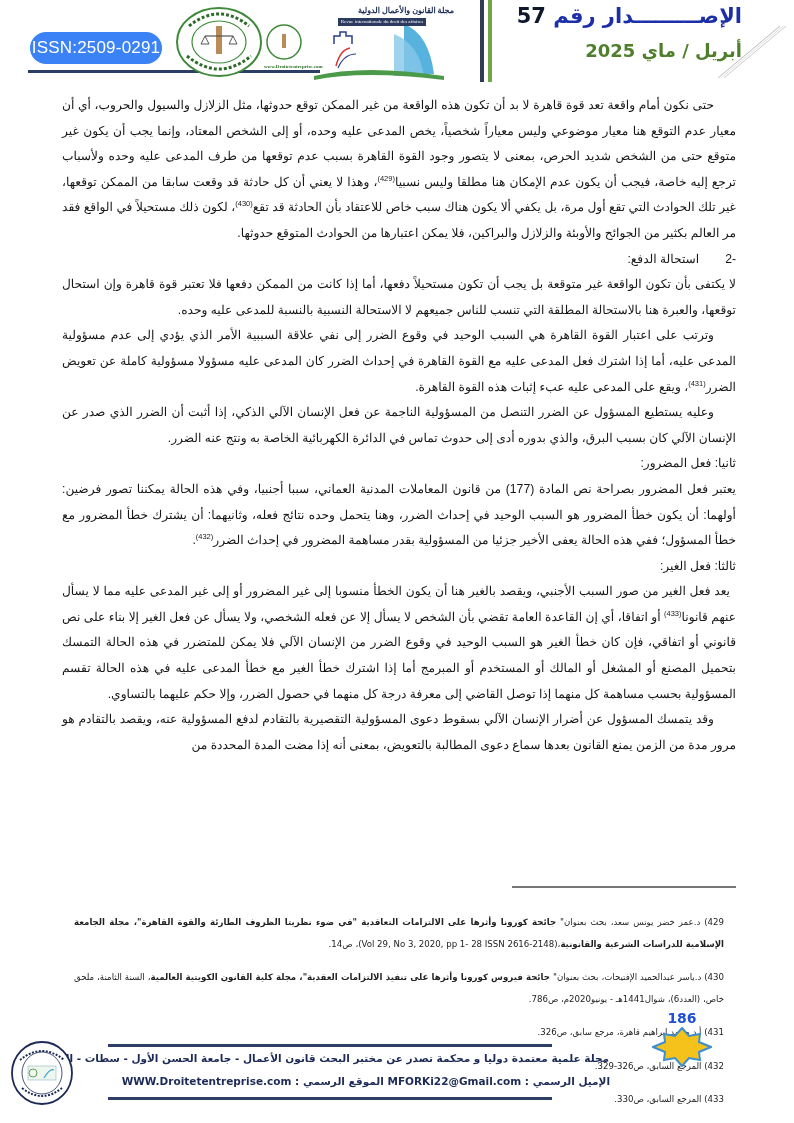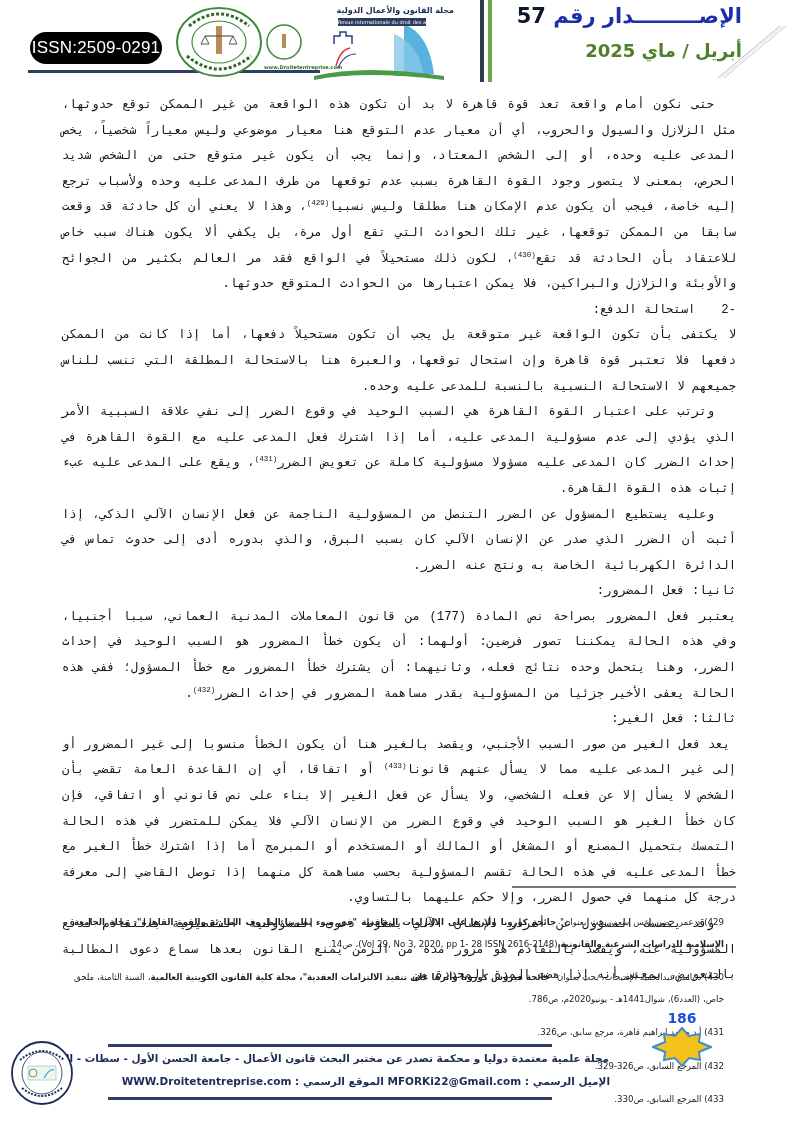--- a/index.html
+++ b/index.html
@@ -2,42 +2,42 @@
 <html><head>
 <meta charset="utf-8">
 <style>
   html, body { margin: 0; padding: 0; background: #ffffff; }
   body { width: 794px; height: 1123px; position: relative; overflow: hidden;
          font-family: "DejaVu Sans", "Liberation Sans", sans-serif; color: #111; }
 
   
   .header { position: absolute; left: 0; top: 0; width: 794px; height: 90px; }
   .issn { position: absolute; left: 30px; top: 32px; width: 132px; height: 32px;
-          background: #000000; border-radius: 16px; color: #fff;
+          background: #3b82f6; border-radius: 16px; color: #fff;
           font-family: "Liberation Sans", sans-serif; font-size: 17px; font-weight: 400;
           display: flex; align-items: center; justify-content: center; letter-spacing: 0.2px; text-align: center; }
   .header-rule { position: absolute; left: 28px; top: 70px; width: 292px; height: 3px; background: #2c3e63; }
   .lab-seal { position: absolute; left: 175px; top: 6px; width: 88px; height: 72px; }
-  .journal-logo { position: absolute; left: 254px; top: 4px; width: 200px; height: 80px; }
+  .journal-logo { position: absolute; left: 254px; top: 4px; width: 200px; height: 80px; font-family: Liberation Serif, serif; }
   .journal-name-ar { position: absolute; right: 0; top: 2px; font-size: 8px; color: #1a2b55; white-space: nowrap; direction: rtl; font-weight: bold; }
   .journal-name-fr { position: absolute; right: 28px; top: 14px; width: 88px; height: 8px; background: #2b3a5e; color: #fff; font-size: 5px; line-height: 8px; text-align: center; overflow: hidden; white-space: nowrap; }
   .journal-url { position: absolute; left: 10px; top: 60px; font-size: 5px; color: #2d6f2a; font-weight: bold; white-space: nowrap; }
   .header-bars { position: absolute; left: 480px; top: 0; width: 6px; height: 82px; }
   .header-bars .b1 { position: absolute; left: 0; top: 0; width: 4px; height: 82px; background: #2f3b4e; }
   .header-bars .b2 { position: absolute; left: 8px; top: 0; width: 4px; height: 82px; background: #6fa743; }
   .issue-line { position: absolute; right: 52px; top: 4px; direction: rtl; white-space: nowrap;
                 font-family: "DejaVu Sans", sans-serif; font-weight: bold; font-size: 21px; color: #1d2fa8; }
   .issue-line .num { color: #0f172a; }
   .date-line { position: absolute; right: 52px; top: 40px; direction: rtl; white-space: nowrap;
                font-family: "DejaVu Sans", sans-serif; font-weight: bold; font-size: 18px; color: #4f7f2c; }
   .slash-deco { position: absolute; left: 712px; top: 20px; width: 80px; height: 60px; }
 
   
   .content { position: absolute; left: 62px; top: 93px; width: 674px; direction: rtl;
-             font-family: Liberation Mono, monospace; font-size: 12.2px; line-height: 25.6px; color: #161616; }
+             font-family: Liberation Sans, sans-serif; font-size: 12.2px; line-height: 25.6px; color: #161616; }
   .content p { margin: 0; text-align: justify; text-align-last: right; }
   .content p.indent { text-indent: 22px; }
   .content .heading { margin: 0; }
   .content .numbered { display: flex; gap: 26px; }
   sup { font-size: 7.5px; line-height: 0; vertical-align: super; }
 
   
   .fn-rule { position: absolute; left: 512px; top: 886px; width: 224px; height: 1.5px; background: #777; }
   .footnotes { position: absolute; left: 62px; top: 900px; width: 674px; direction: rtl;
                font-family: "DejaVu Sans", sans-serif; font-size: 8.6px; line-height: 21.5px; color: #222; }

